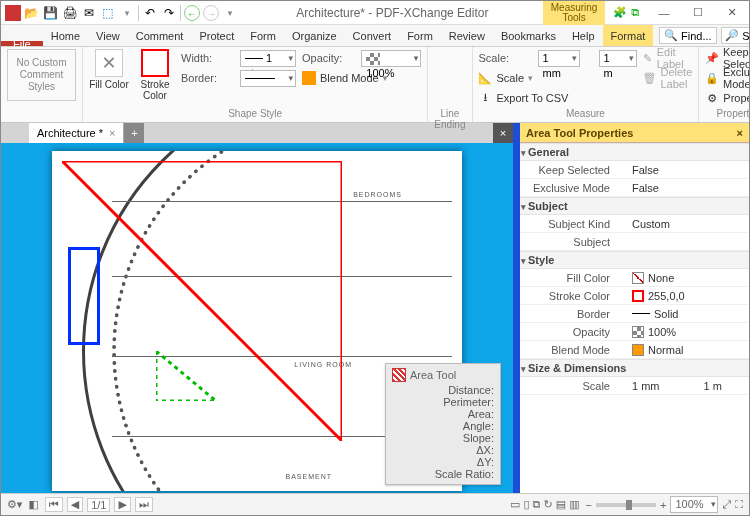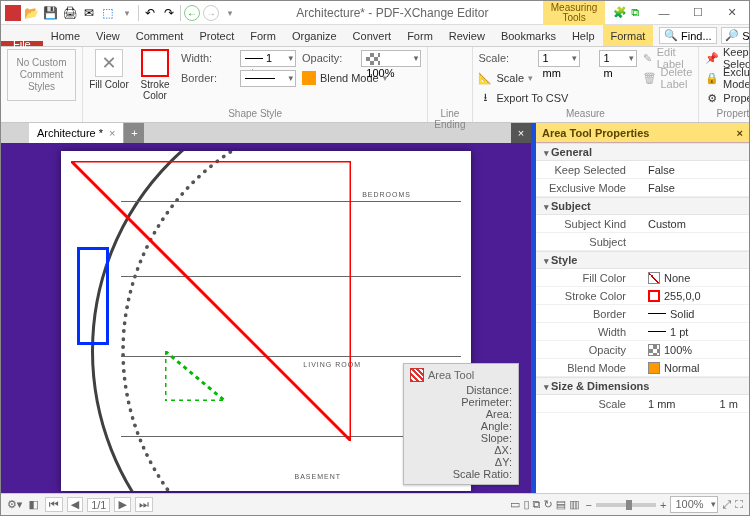--- a/index.html
+++ b/index.html
@@ -36,38 +36,38 @@
   .linkbtn .mic { width: 14px; height: 14px; display: inline-flex; align-items: center; justify-content: center; font-size: 11px; }
   .dim { color: #aaa; }
   
   .workarea { flex: 1; display: flex; min-height: 0; }
   .doc-pane { flex: 1; display: flex; flex-direction: column; min-width: 0; background: #6a6a6a; }
   .doc-tabs { height: 20px; background: #d4d4d4; display: flex; align-items: stretch; padding-left: 28px; }
   .doc-tab { background: #fff; border-right: 1px solid #aaa; padding: 0 8px; display: flex; align-items: center; gap: 6px; }
   .doc-tab .x { color: #888; }
   .addtab { width: 20px; background: #888; color: #fff; display: flex; align-items: center; justify-content: center; }
   .doc-tabs .xclose { margin-left: auto; width: 20px; background: #555; color: #fff; display: flex; align-items: center; justify-content: center; }
-  .canvas-wrap { flex: 1; position: relative; overflow: hidden; background: #4c1d95; padding: 8px 18px; }
+  .canvas-wrap { flex: 1; position: relative; overflow: hidden; background: #0ea5e9; padding: 8px 18px; }
   .page { position: relative; margin: 0 auto; width: 410px; height: 340px; background: #fff; box-shadow: 0 0 8px rgba(0,0,0,.5); overflow: hidden; }
   .arch { position: absolute; border: 3px solid #404040; border-radius: 50%; }
   .arc1 { width: 540px; height: 540px; left: 30px; top: -70px; }
   .arc2 { width: 480px; height: 480px; left: 60px; top: -40px; border-style: dotted; border-width: 4px; border-color: #555; }
   .hline { position: absolute; left: 60px; right: 10px; border-top: 1px solid #666; }
   .tri-red { position: absolute; left: 10px; top: 10px; width: 280px; height: 280px; }
   .blue-rect { position: absolute; left: 16px; top: 96px; width: 32px; height: 98px; border: 3px solid #0030ff; }
   .green-tri { position: absolute; left: 104px; top: 200px; width: 60px; height: 50px; }
   .areatool-tip { position: absolute; right: 12px; bottom: 8px; width: 116px; background: #eaeaea; border: 1px solid #bbb; padding: 4px 6px; font-size: 10px; color: #555; box-shadow: 0 1px 2px rgba(0,0,0,.2); }
   .areatool-tip .hdr { display: flex; align-items: center; gap: 4px; color: #666; font-size: 11px; margin-bottom: 2px; }
   .areatool-tip .row { text-align: right; }
   
-  .props { width: 218px; background: #fff; border-left: 5px solid #1d4ed8; display: flex; flex-direction: column; }
+  .props { width: 236px; background: #fff; border-left: 7px solid #1d4ed8; display: flex; flex-direction: column; }
   .props-hdr { background: #ffe277; height: 20px; display: flex; align-items: center; padding: 0 6px; font-weight: 600; color: #5a4400; border-bottom: 1px solid #caa; }
   .props-hdr .x { margin-left: auto; color: #5a4400; }
   .props-body { flex: 1; overflow: auto; }
-  .psec { background: #f4f4f4; border-top: 1px solid #e4e4e4; border-bottom: 1px solid #e4e4e4; padding: 2px 8px; font-weight: 600; color: #444; }
+  .psec { background: #f4f4f4; border-top: 1px solid #e4e4e4; border-bottom: 1px solid #e4e4e4; padding: 2px 1px; font-weight: 600; color: #444; }
   .psec::before { content: "▾ "; font-size: 9px; color: #666; }
   .prow { display: flex; align-items: center; height: 18px; padding: 0 4px; border-bottom: 1px solid #f0f0f0; }
   .prow .k { width: 92px; text-align: right; padding-right: 6px; color: #555; }
   .prow .v { flex: 1; display: flex; align-items: center; gap: 4px; color: #333; padding-left: 16px; }
   .sw { width: 12px; height: 12px; border: 1px solid #888; display: inline-block; }
   
   .status { height: 22px; background: #f4f4f4; border-top: 1px solid #ccc; display: flex; align-items: center; gap: 6px; padding: 0 6px; color: #666; font-size: 10px; }
   .status .nav { display: flex; align-items: center; gap: 4px; }
   .status .nav span { border: 1px solid #ccc; padding: 0 3px; background: #fff; }
   .status .zoom { margin-left: auto; display: flex; align-items: center; gap: 4px; }
@@ -339,27 +339,20 @@
           </div>
         </div>
       <div class="prow">
           <div class="k">Border</div>
           <div class="v">
             <span style="display:inline-block;width:18px;border-top:1px solid #000"></span>
             <span>Solid</span>
           </div>
         </div>
       <div class="prow">
-          <div class="k">Width</div>
-          <div class="v">
-            <span style="display:inline-block;width:18px;border-top:1px solid #000"></span>
-            <span>1 pt</span>
-          </div>
-        </div>
-      <div class="prow">
           <div class="k">Opacity</div>
           <div class="v">
             <span class="sw checker"></span>
             <span>100%</span>
           </div>
         </div>
       <div class="prow">
           <div class="k">Blend Mode</div>
           <div class="v">
             <span class="sw" style="background:#f90"></span>

